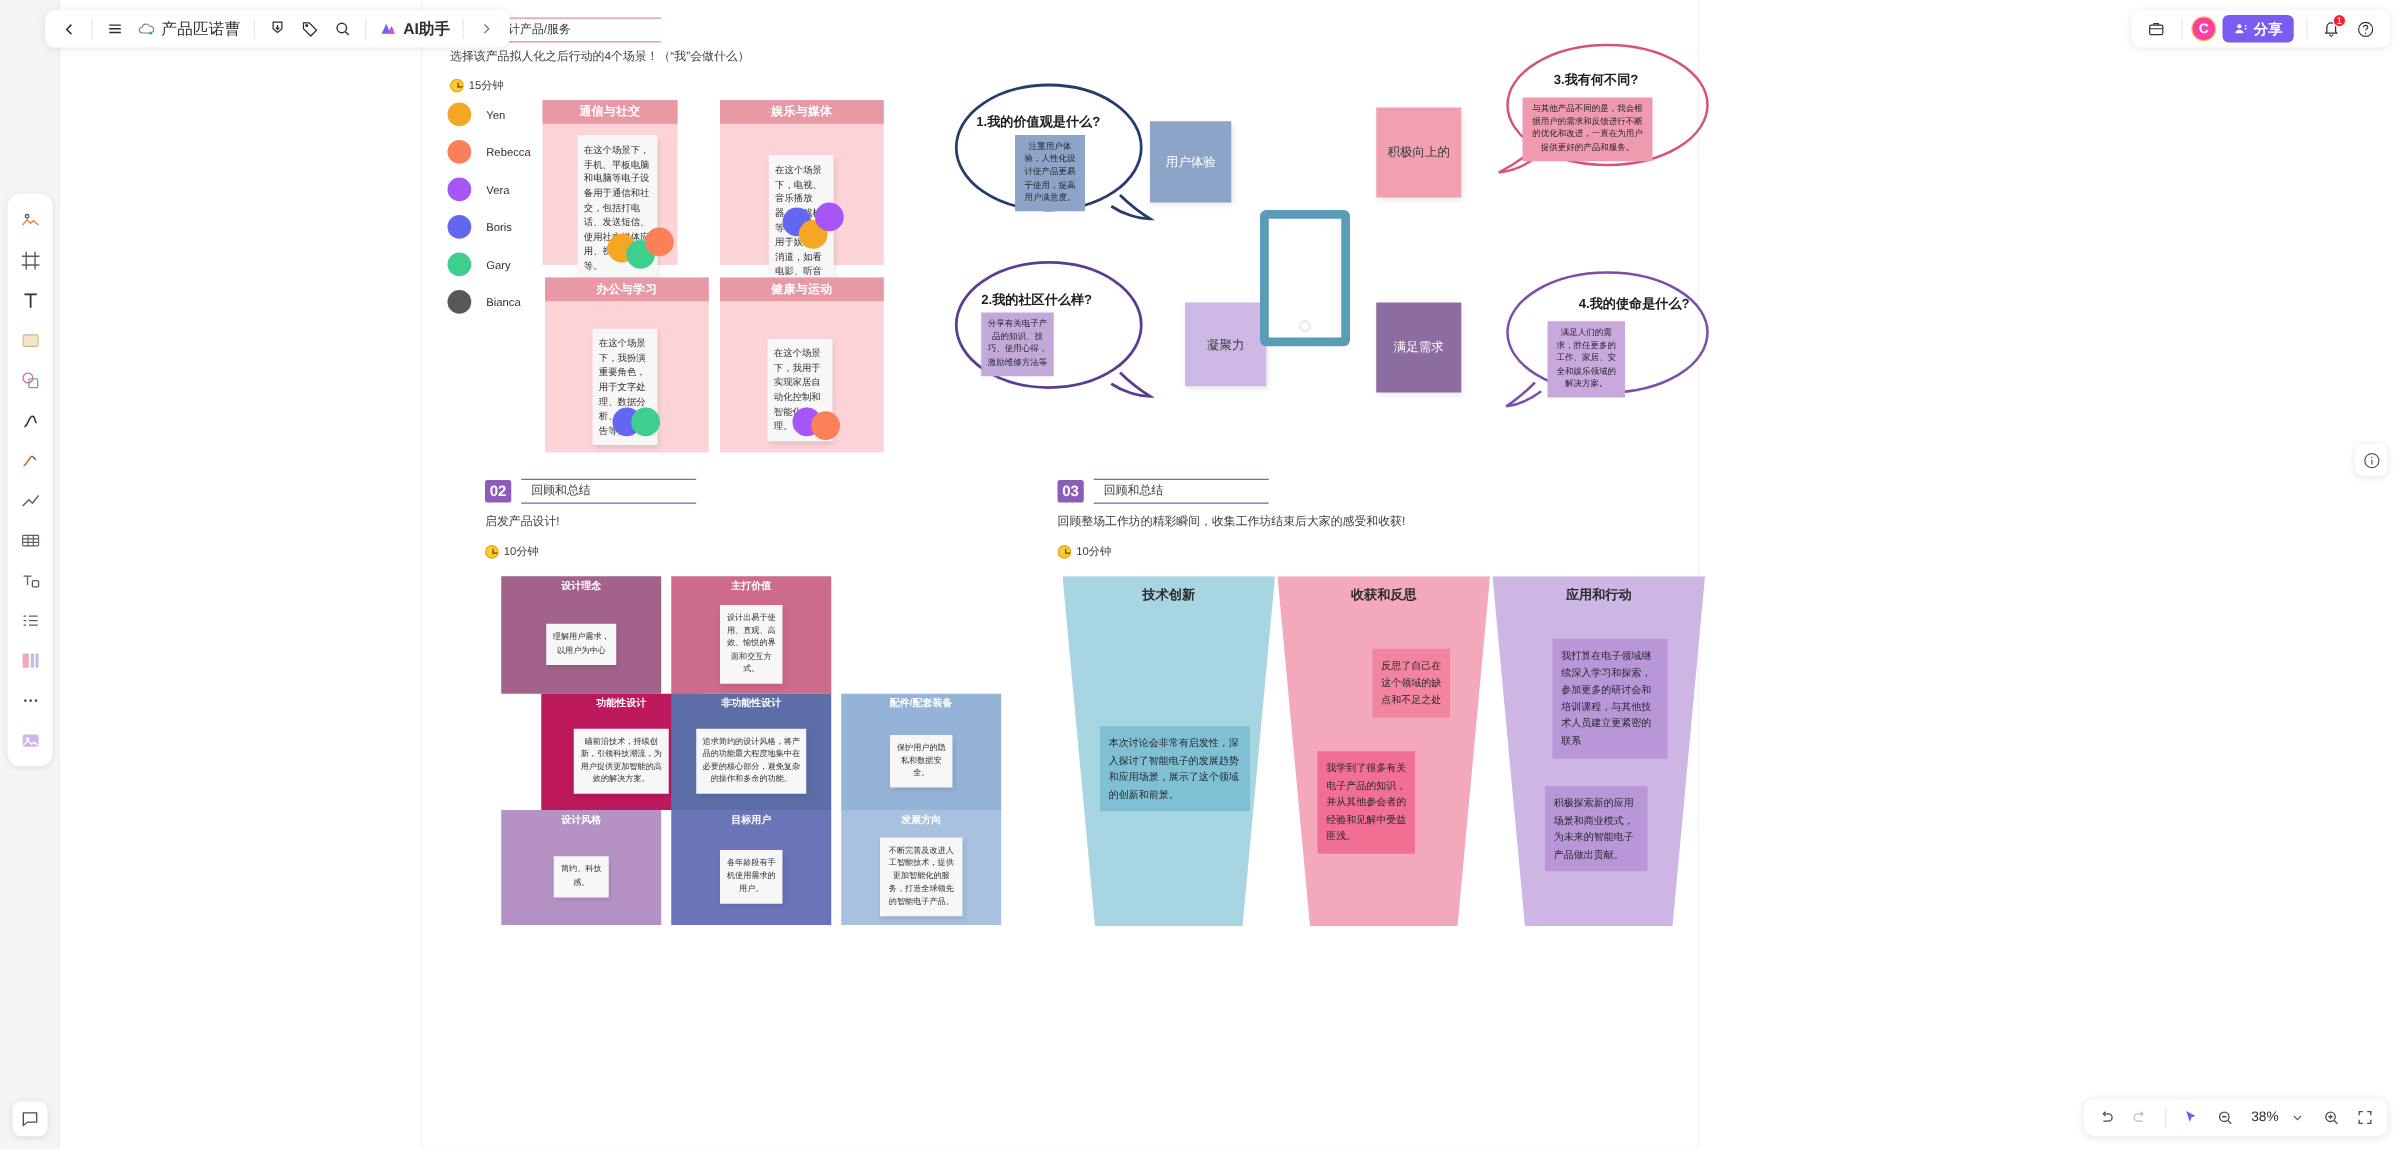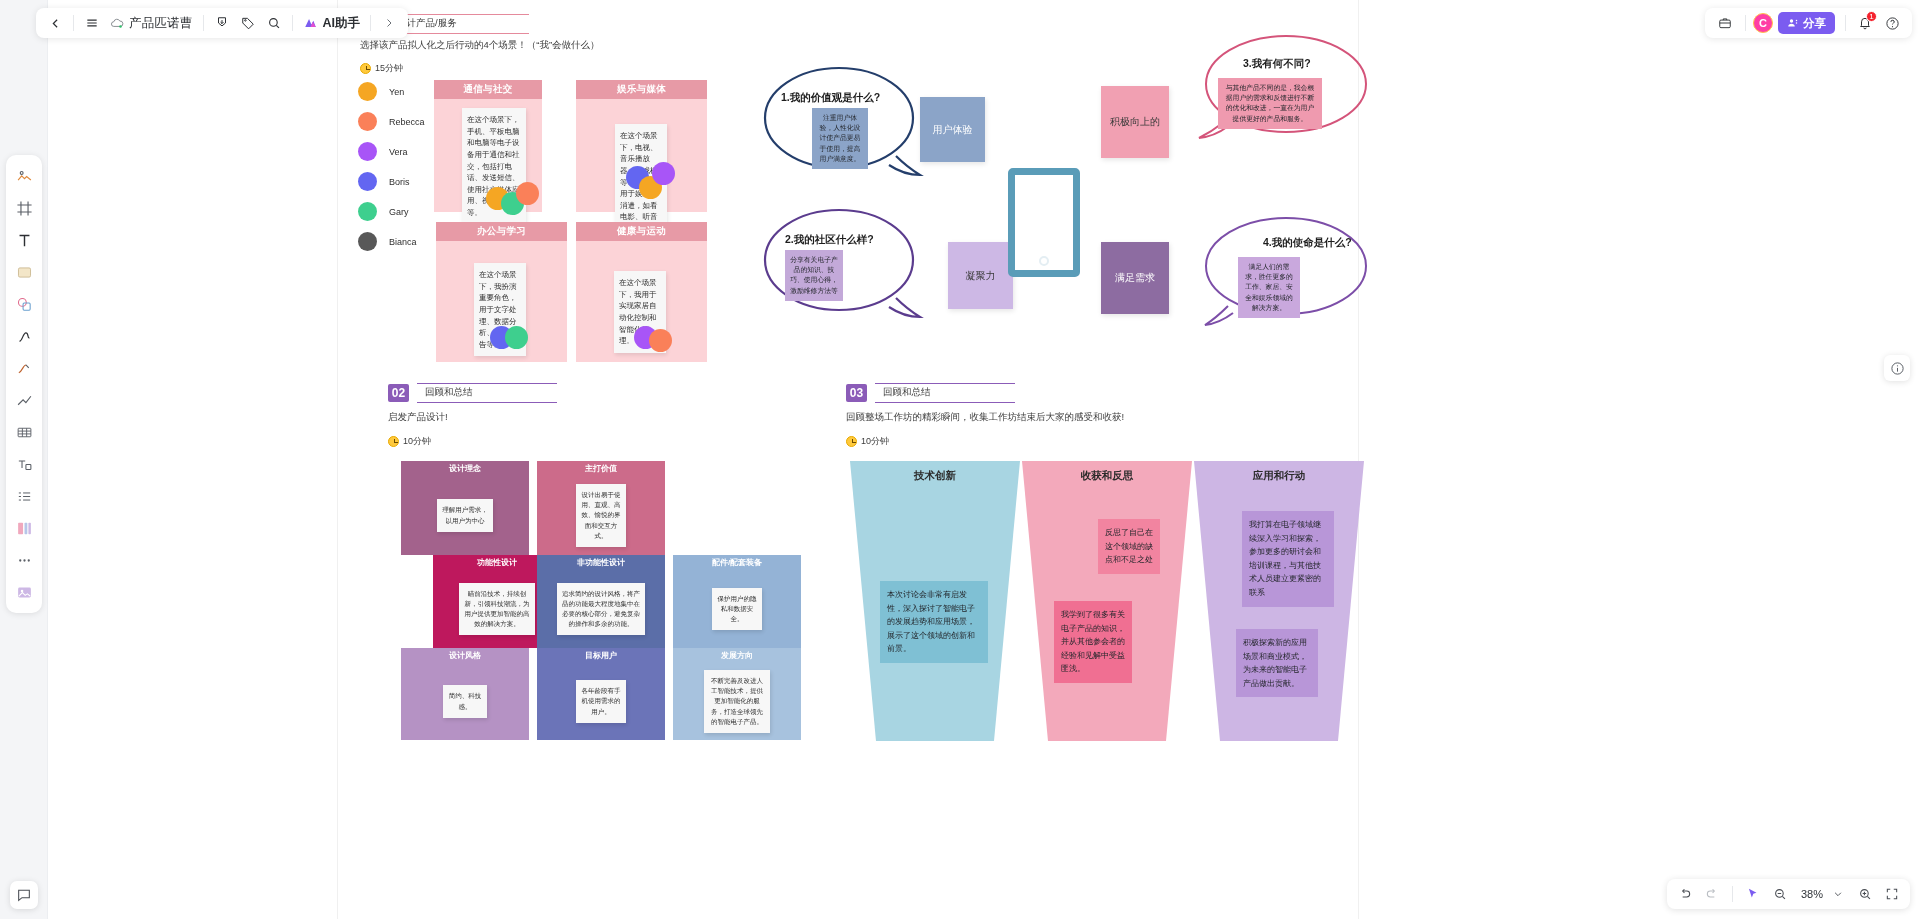--- a/index.html
+++ b/index.html
@@ -571,21 +571,21 @@
       <div class="sec-time" style="left:508px; top:435px;">
         <span class="clock"></span>
         <span>10分钟</span>
       </div>
 
       <div class="fcol" style="left:512px; top:461px; width:170px; height:280px;">
         <svg width="170" height="280" viewBox="0 0 170 280">
           <polygon points="0,0 170,0 144,280 26,280" fill="#a8d5e2"></polygon>
         </svg>
         <div class="fcol-title">技术创新</div>
-        <div class="fnote" style="left:30px; top:120px; width:108px; background:#7fc0d4;">本次讨论会非常有启发性，深入探讨了智能电子的发展趋势和应用场景，展示了这个领域的创新和前景。</div>
+        <div class="fnote" style="left:30px; top:120px; width:120px; background:#7fc0d4;">本次讨论会非常有启发性，深入探讨了智能电子的发展趋势和应用场景，展示了这个领域的创新和前景。</div>
       </div>
 
       <div class="fcol" style="left:684px; top:461px; width:170px; height:280px;">
         <svg width="170" height="280" viewBox="0 0 170 280">
           <polygon points="0,0 170,0 144,280 26,280" fill="#f3a9bb"></polygon>
         </svg>
         <div class="fcol-title">收获和反思</div>
         <div class="fnote" style="left:76px; top:58px; width:62px; background:#f284a0;">反思了自己在这个领域的缺点和不足之处</div>
         <div class="fnote" style="left:32px; top:140px; width:78px; background:#f06f92;">我学到了很多有关电子产品的知识，并从其他参会者的经验和见解中受益匪浅。</div>
       </div>

